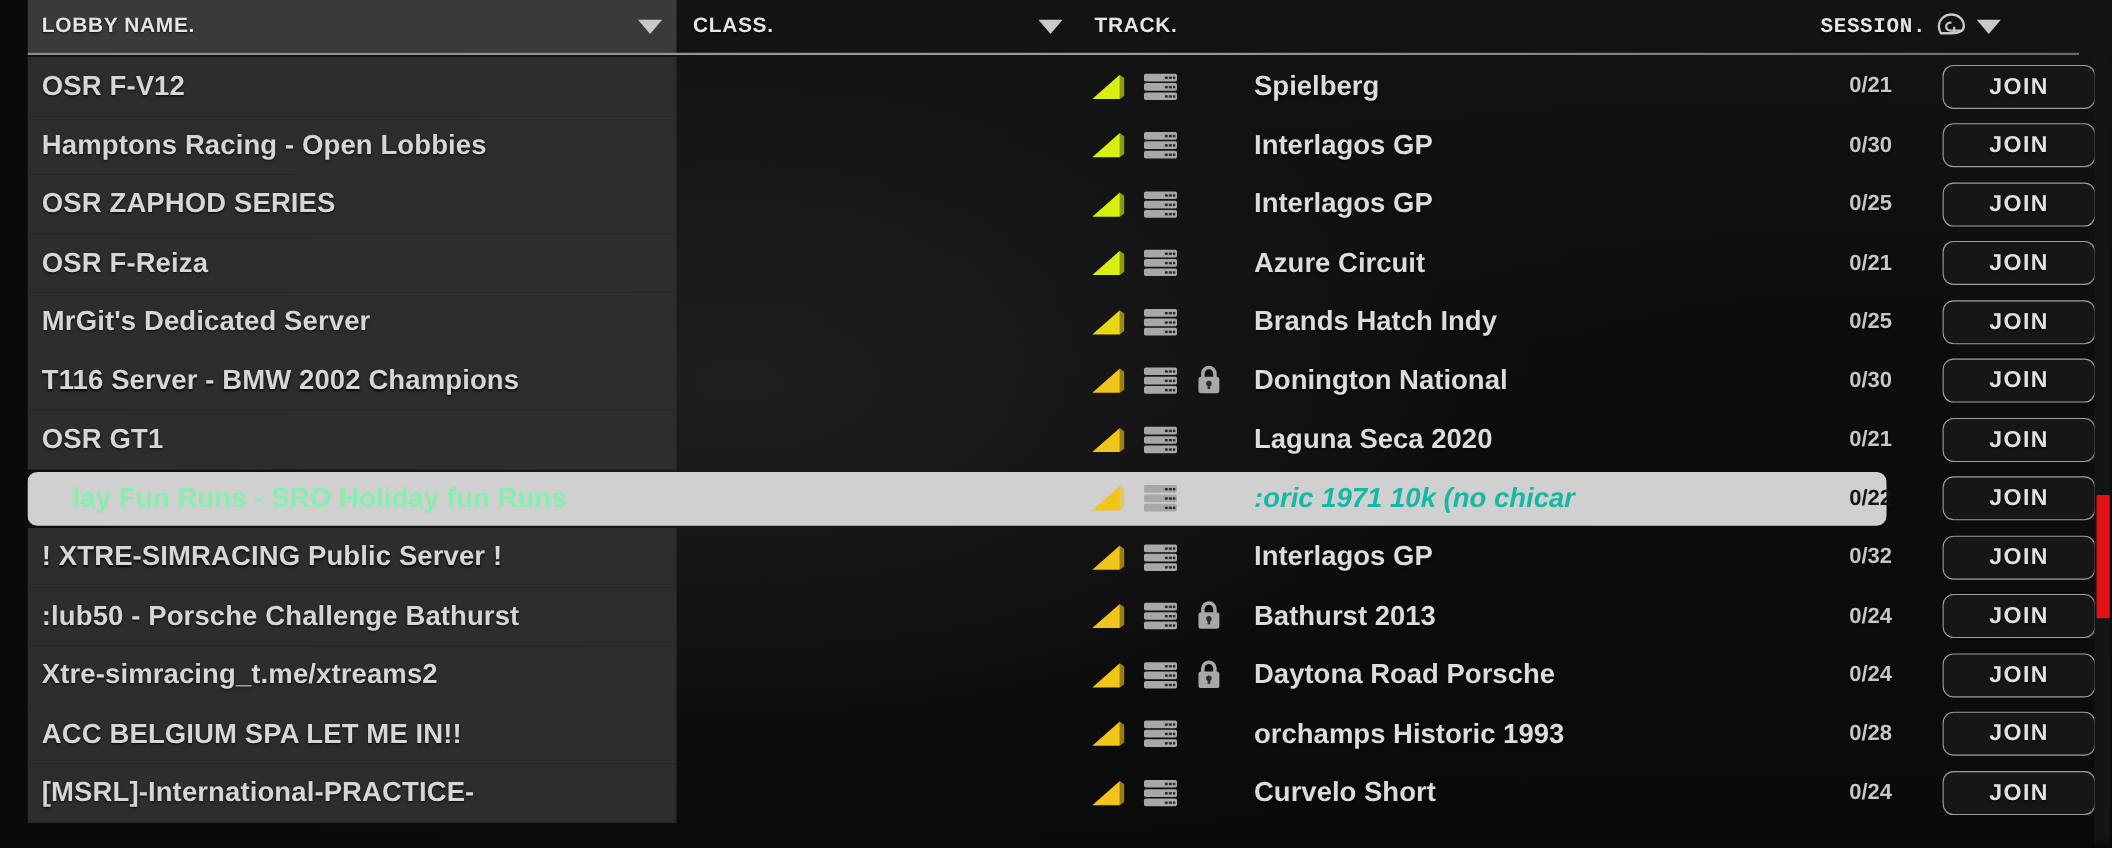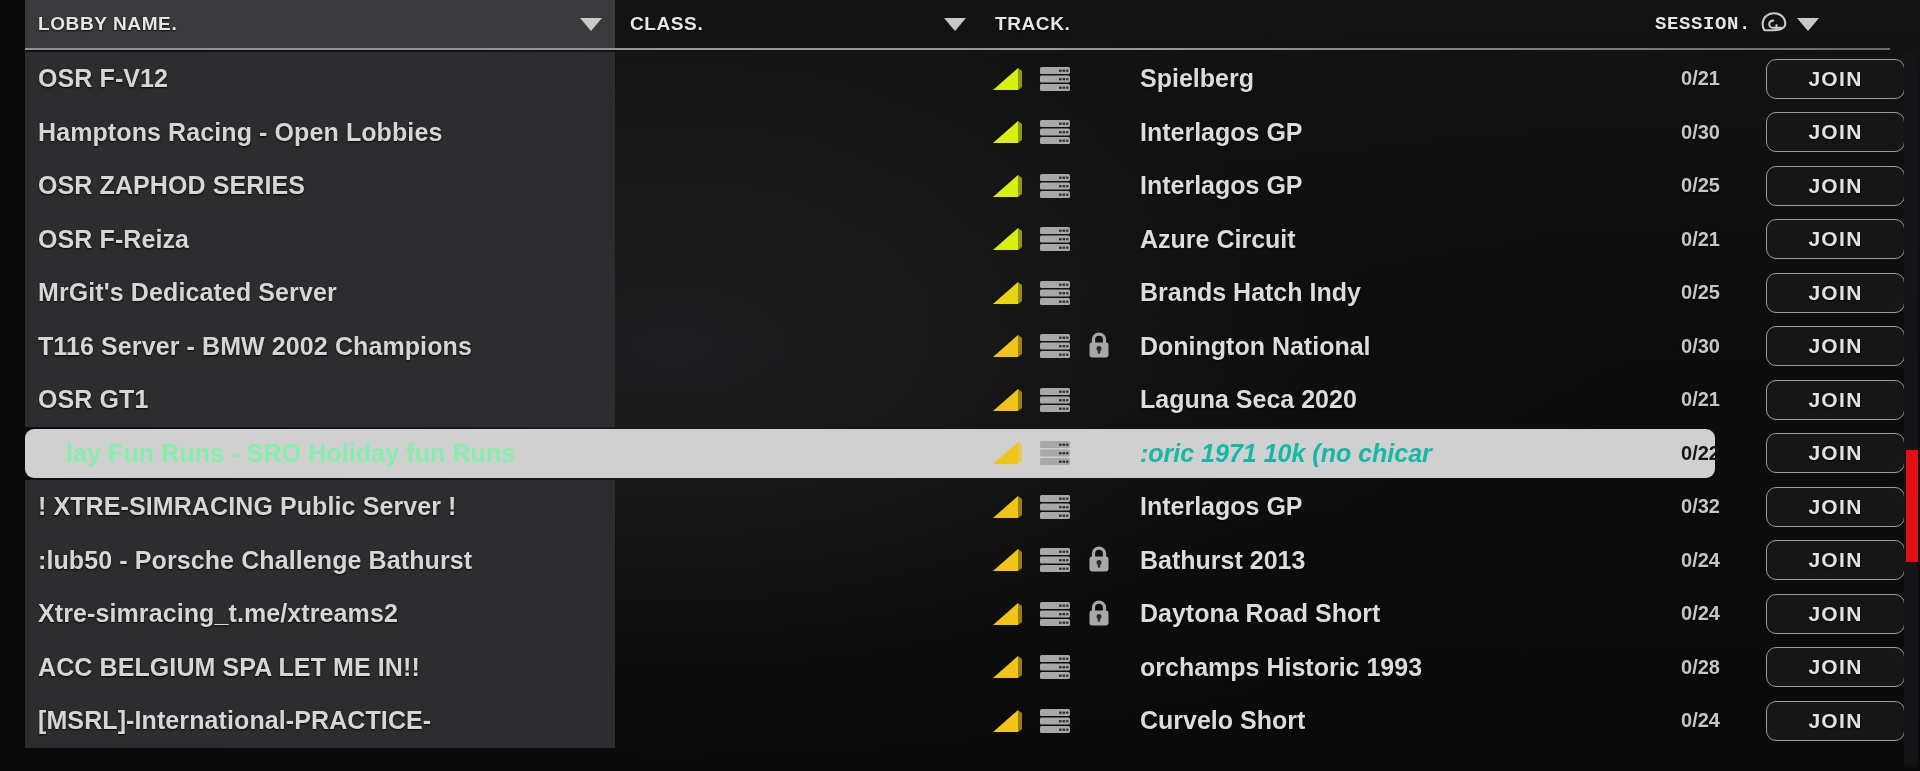--- a/index.html
+++ b/index.html
@@ -876,21 +876,21 @@
         <svg width="26" height="30" viewBox="0 0 26 30">
           <path d="M7.5 12V8.6a5.5 5.5 0 0 1 11 0V12" stroke="#a8a8a8" stroke-width="3.2" fill="none"></path>
           <rect x="3.5" y="11.5" width="19" height="15" rx="2.4" fill="#a8a8a8"></rect>
           <circle cx="13" cy="17.6" r="2.5" fill="#2b2b2b"></circle>
           <rect x="11.8" y="17.6" width="2.4" height="5" fill="#2b2b2b"></rect>
         </svg>
       </span>
     </div>
 
     <div class="cell c-track">
-      <span>Daytona Road Short</span>
+      <span>Daytona Road Porsche</span>
     </div>
 
     <div class="cell c-session">
       <span>0/24</span>
     </div>
 
     <div class="cell c-join">
       <div class="join-btn">
         <span>JOIN</span>
       </div>

